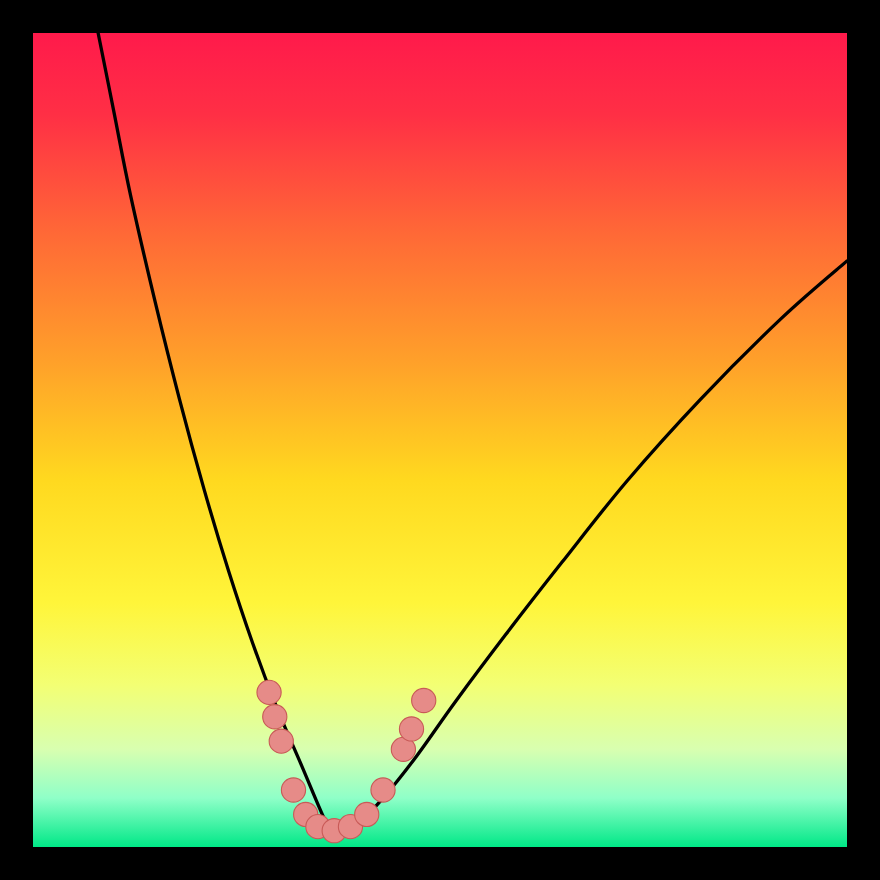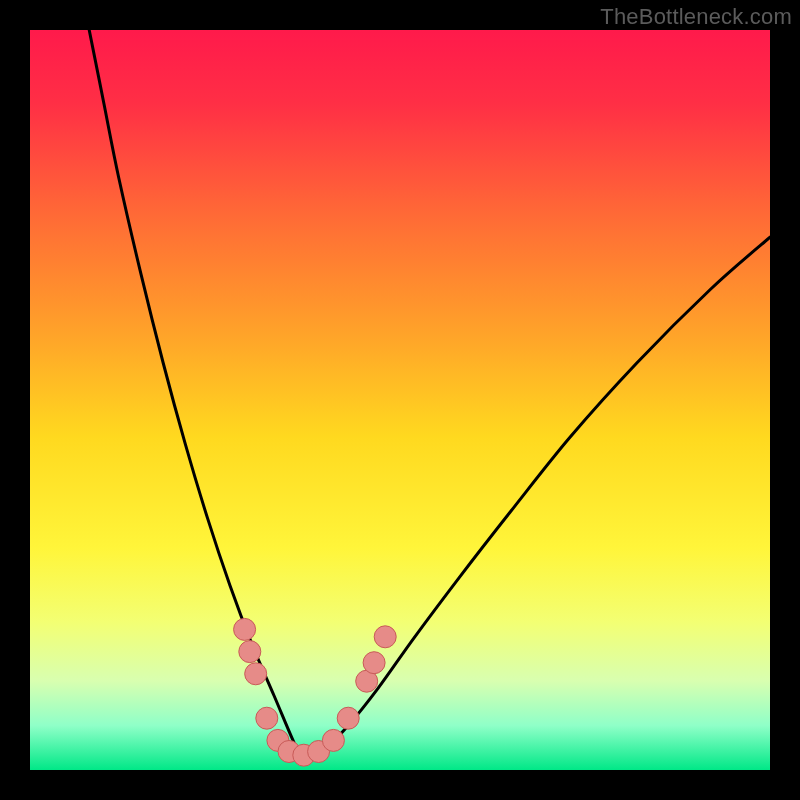--- a/index.html
+++ b/index.html
@@ -33,21 +33,20 @@
     font-weight: 500;
     letter-spacing: 0.2px;
   }
   svg { display: block; }
 </style>
 </head>
 <body>
 
 <div class="frame">
 
-  <div class="watermark">TheBottleneck.com</div>
 
   <div class="plot">
     <svg id="chart-svg" width="740" height="740" viewBox="0 0 740 740">
       <defs>
         <linearGradient id="bg-grad" x1="0" y1="0" x2="0" y2="1">
             <stop offset="0.0%" stop-color="#ff1a4b"></stop>
             <stop offset="10.0%" stop-color="#ff2f45"></stop>
             <stop offset="25.0%" stop-color="#ff6a36"></stop>
             <stop offset="40.0%" stop-color="#ff9f2a"></stop>
             <stop offset="55.0%" stop-color="#ffd91f"></stop>

